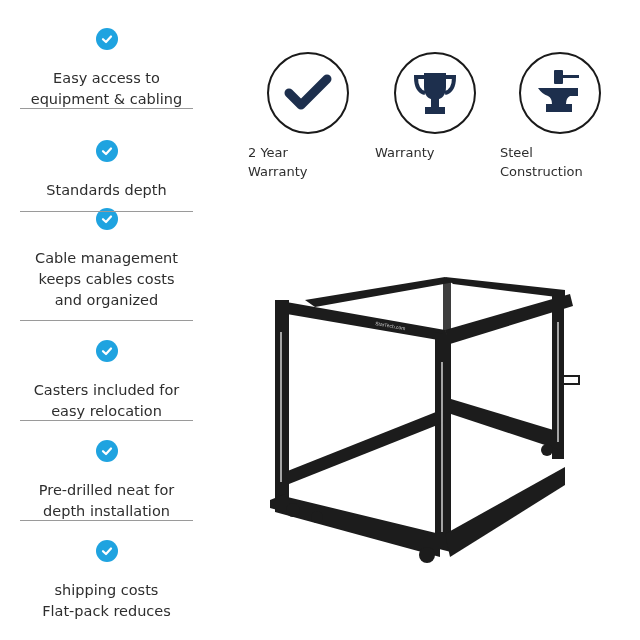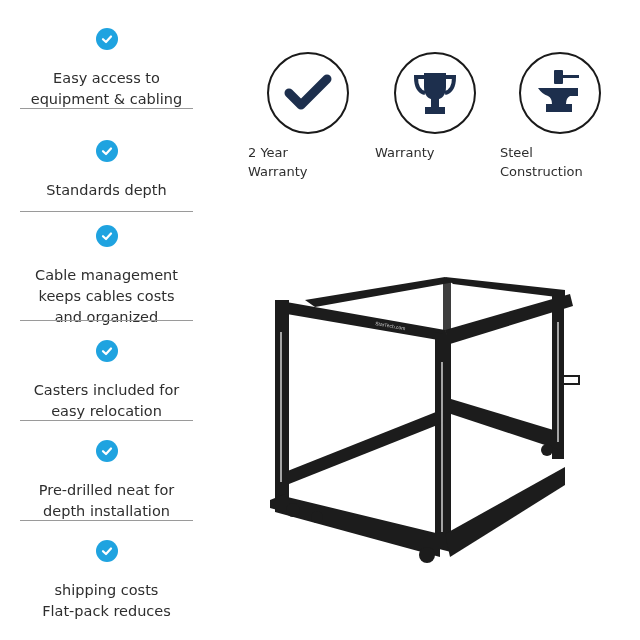--- a/index.html
+++ b/index.html
@@ -35,21 +35,21 @@
   <div class="feature" style="top:140px">
     <div class="check">
         <svg width="14" height="14" viewBox="0 0 14 14">
           <path d="M3 7.2 L6 10 L11 4.5" stroke="#fff" stroke-width="2.2" fill="none" stroke-linecap="round" stroke-linejoin="round"></path>
         </svg>
       </div>
     <div class="ftext">
         <div>Standards depth</div>
       </div>
   </div>
-  <div class="feature" style="top:225px">
+  <div class="feature" style="top:208px">
     <div class="check">
         <svg width="14" height="14" viewBox="0 0 14 14">
           <path d="M3 7.2 L6 10 L11 4.5" stroke="#fff" stroke-width="2.2" fill="none" stroke-linecap="round" stroke-linejoin="round"></path>
         </svg>
       </div>
     <div class="ftext">
         <div>Cable management</div>
         <div>keeps cables costs</div>
         <div>and organized</div>
       </div>

